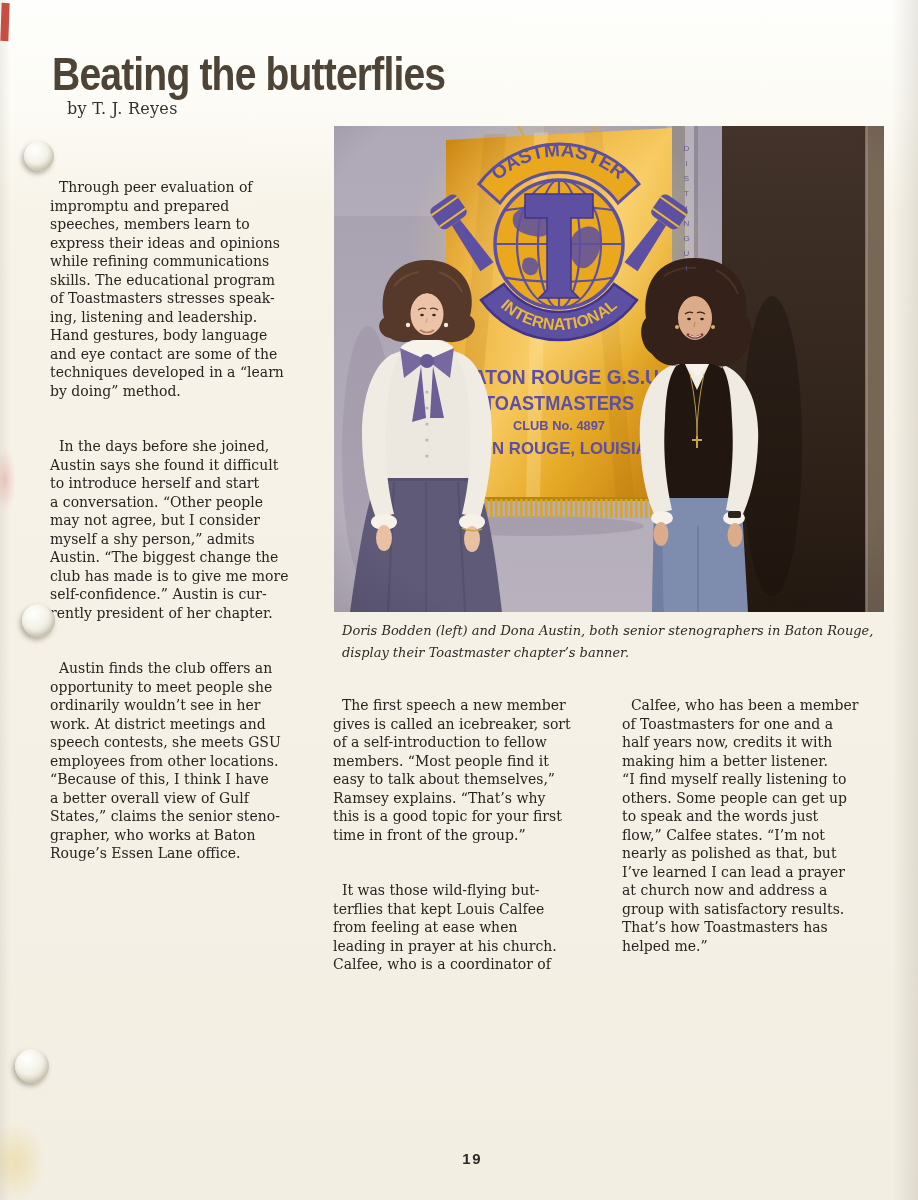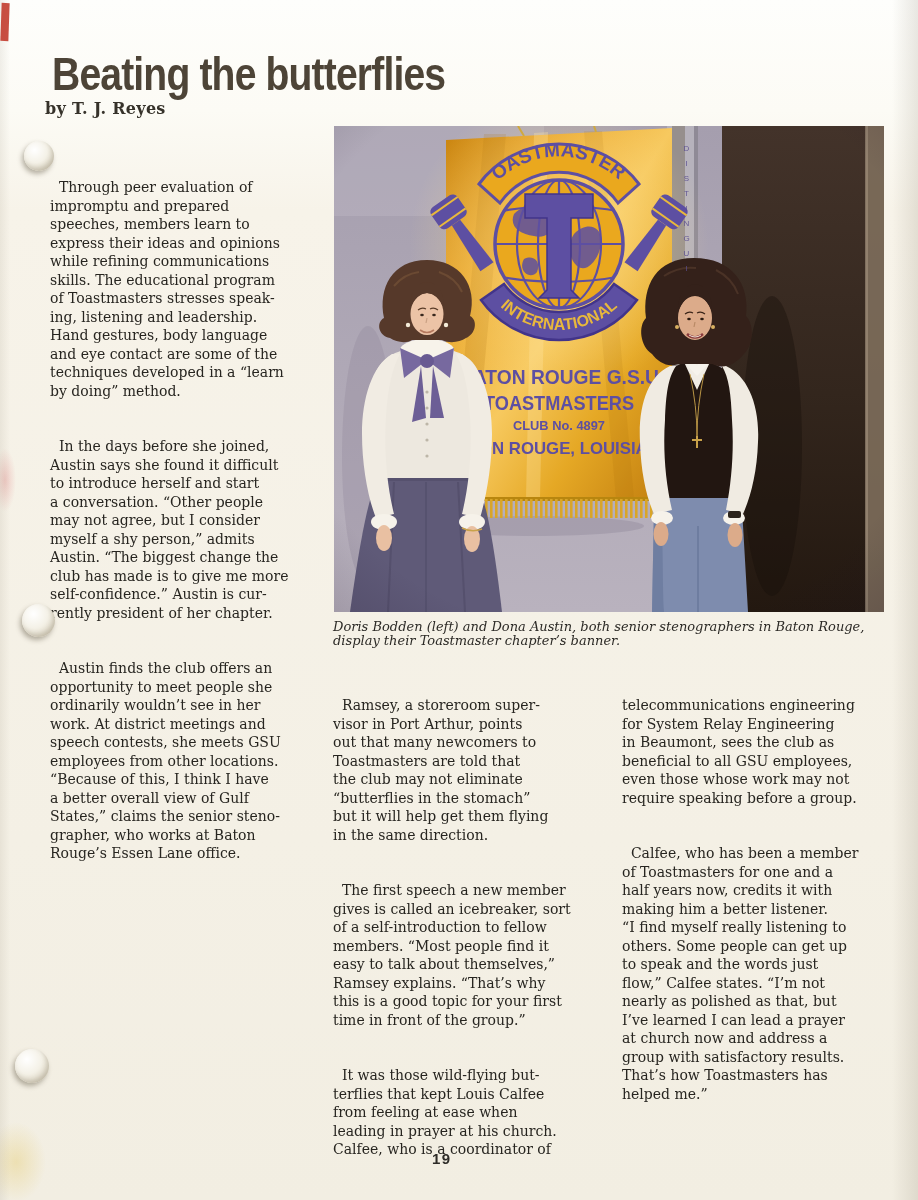--- a/index.html
+++ b/index.html
@@ -8,50 +8,50 @@
     background:linear-gradient(180deg,#fefefc 0,#fcfbf5 110px,#f7f3e9 210px,#f4f0e5 70%,#f2eee2 100%);
     font-family:"DejaVu Serif", serif;
   }
   .page-title{
     position:absolute;left:52px;top:47px;
     font-family:"Liberation Sans",sans-serif;font-weight:bold;
     font-size:46px;letter-spacing:-1px;color:#4d4437;
     transform:scaleX(.85);transform-origin:left top;white-space:nowrap;
   }
   .byline{
-    position:absolute;left:45px;top:99px;
-    font-family:"DejaVu Serif",serif;font-weight:bold;
+    position:absolute;left:67px;top:99px;
+    font-family:"DejaVu Serif",serif;font-weight:normal;
     font-size:16px;color:#36322a;letter-spacing:.3px;
   }
   .col{
     position:absolute;font-size:14px;line-height:18.5px;color:#272520;
     white-space:pre;
   }
   .col p{margin:0;white-space:pre;}
   #col-left{left:50px;top:141px;width:256px;}
   #col-mid{left:333px;top:659px;width:250px;}
   #col-right{left:622px;top:659px;width:256px;}
   .big-quote{font-size:24px;line-height:8px;letter-spacing:-3px;vertical-align:7px;color:#2b2823;}
   .drop-cap{font-size:30px;line-height:8px;margin:0 1px 0 2px;color:#272520;}
   .caption{
-    position:absolute;left:333px;top:620px;
-    font-style:italic;font-size:13px;line-height:14px;color:#2c2a26;white-space:pre;
+    position:absolute;left:342px;top:620px;
+    font-style:italic;font-size:13px;line-height:22px;color:#2c2a26;white-space:pre;
   }
   .photo{
     position:absolute;left:334px;top:126px;width:550px;height:486px;
     background:#a8a1b0;overflow:hidden;
   }
   .distinguished{
     position:absolute;left:339px;top:18px;width:18px;height:130px;
     writing-mode:vertical-rl;text-orientation:upright;overflow:hidden;
     font-family:"Liberation Sans",sans-serif;font-size:8px;letter-spacing:6px;
     color:#5c4f92;opacity:.9;
   }
   .page-number{
-    position:absolute;left:432px;top:1150px;width:50px;text-align:left;
+    position:absolute;left:432px;top:1150px;width:50px;text-align:right;
     font-family:"Liberation Sans",sans-serif;font-weight:600;font-size:15px;
     letter-spacing:1.5px;color:#2e2c28;
   }
   .hole{
     position:absolute;border-radius:50%;
     background:radial-gradient(circle at 35% 30%, #ffffff 0%, #f4f1e7 45%, #ddd6c4 80%, #c9c0aa 100%);
     box-shadow:-2px 3px 5px rgba(100,90,70,.45), inset -2px -3px 4px rgba(120,110,90,.25);
     z-index:5;
   }
   #hole-1{left:24px;top:141px;width:30px;height:30px;}
@@ -316,50 +316,36 @@
 
   <rect x="0" y="0" width="550" height="486" fill="url(#vig)"></rect>
 </svg>
 <div class="distinguished">DISTINGUISHED</div>
 </div>
 
 <div class="caption">Doris Bodden (left) and Dona Austin, both senior stenographers in Baton Rouge,
 display their Toastmaster chapter’s banner.</div>
 
 <div class="col" id="col-mid">
-  <p>  Ramsey, a storeroom super-
-visor in Port Arthur, points
-out that many newcomers to
-Toastmasters are told that
-the club may not eliminate
-“butterflies in the stomach”
-but it will help get them flying
-in the same direction.</p>
   <p>  The first speech a new member
 gives is called an icebreaker, sort
 of a self-introduction to fellow
 members. “Most people find it
 easy to talk about themselves,”
 Ramsey explains. “That’s why
 this is a good topic for your first
 time in front of the group.”</p>
   <p>  It was those wild-flying but-
 terflies that kept Louis Calfee
 from feeling at ease when
 leading in prayer at his church.
 Calfee, who is a coordinator of</p>
 </div>
 
 <div class="col" id="col-right">
-  <p>telecommunications engineering
-for System Relay Engineering
-in Beaumont, sees the club as
-beneficial to all GSU employees,
-even those whose work may not
-require speaking before a group.</p>
   <p>  Calfee, who has been a member
 of Toastmasters for one and a
 half years now, credits it with
 making him a better listener.
 “I find myself really listening to
 others. Some people can get up
 to speak and the words just
 flow,” Calfee states. “I’m not
 nearly as polished as that, but
 I’ve learned I can lead a prayer

